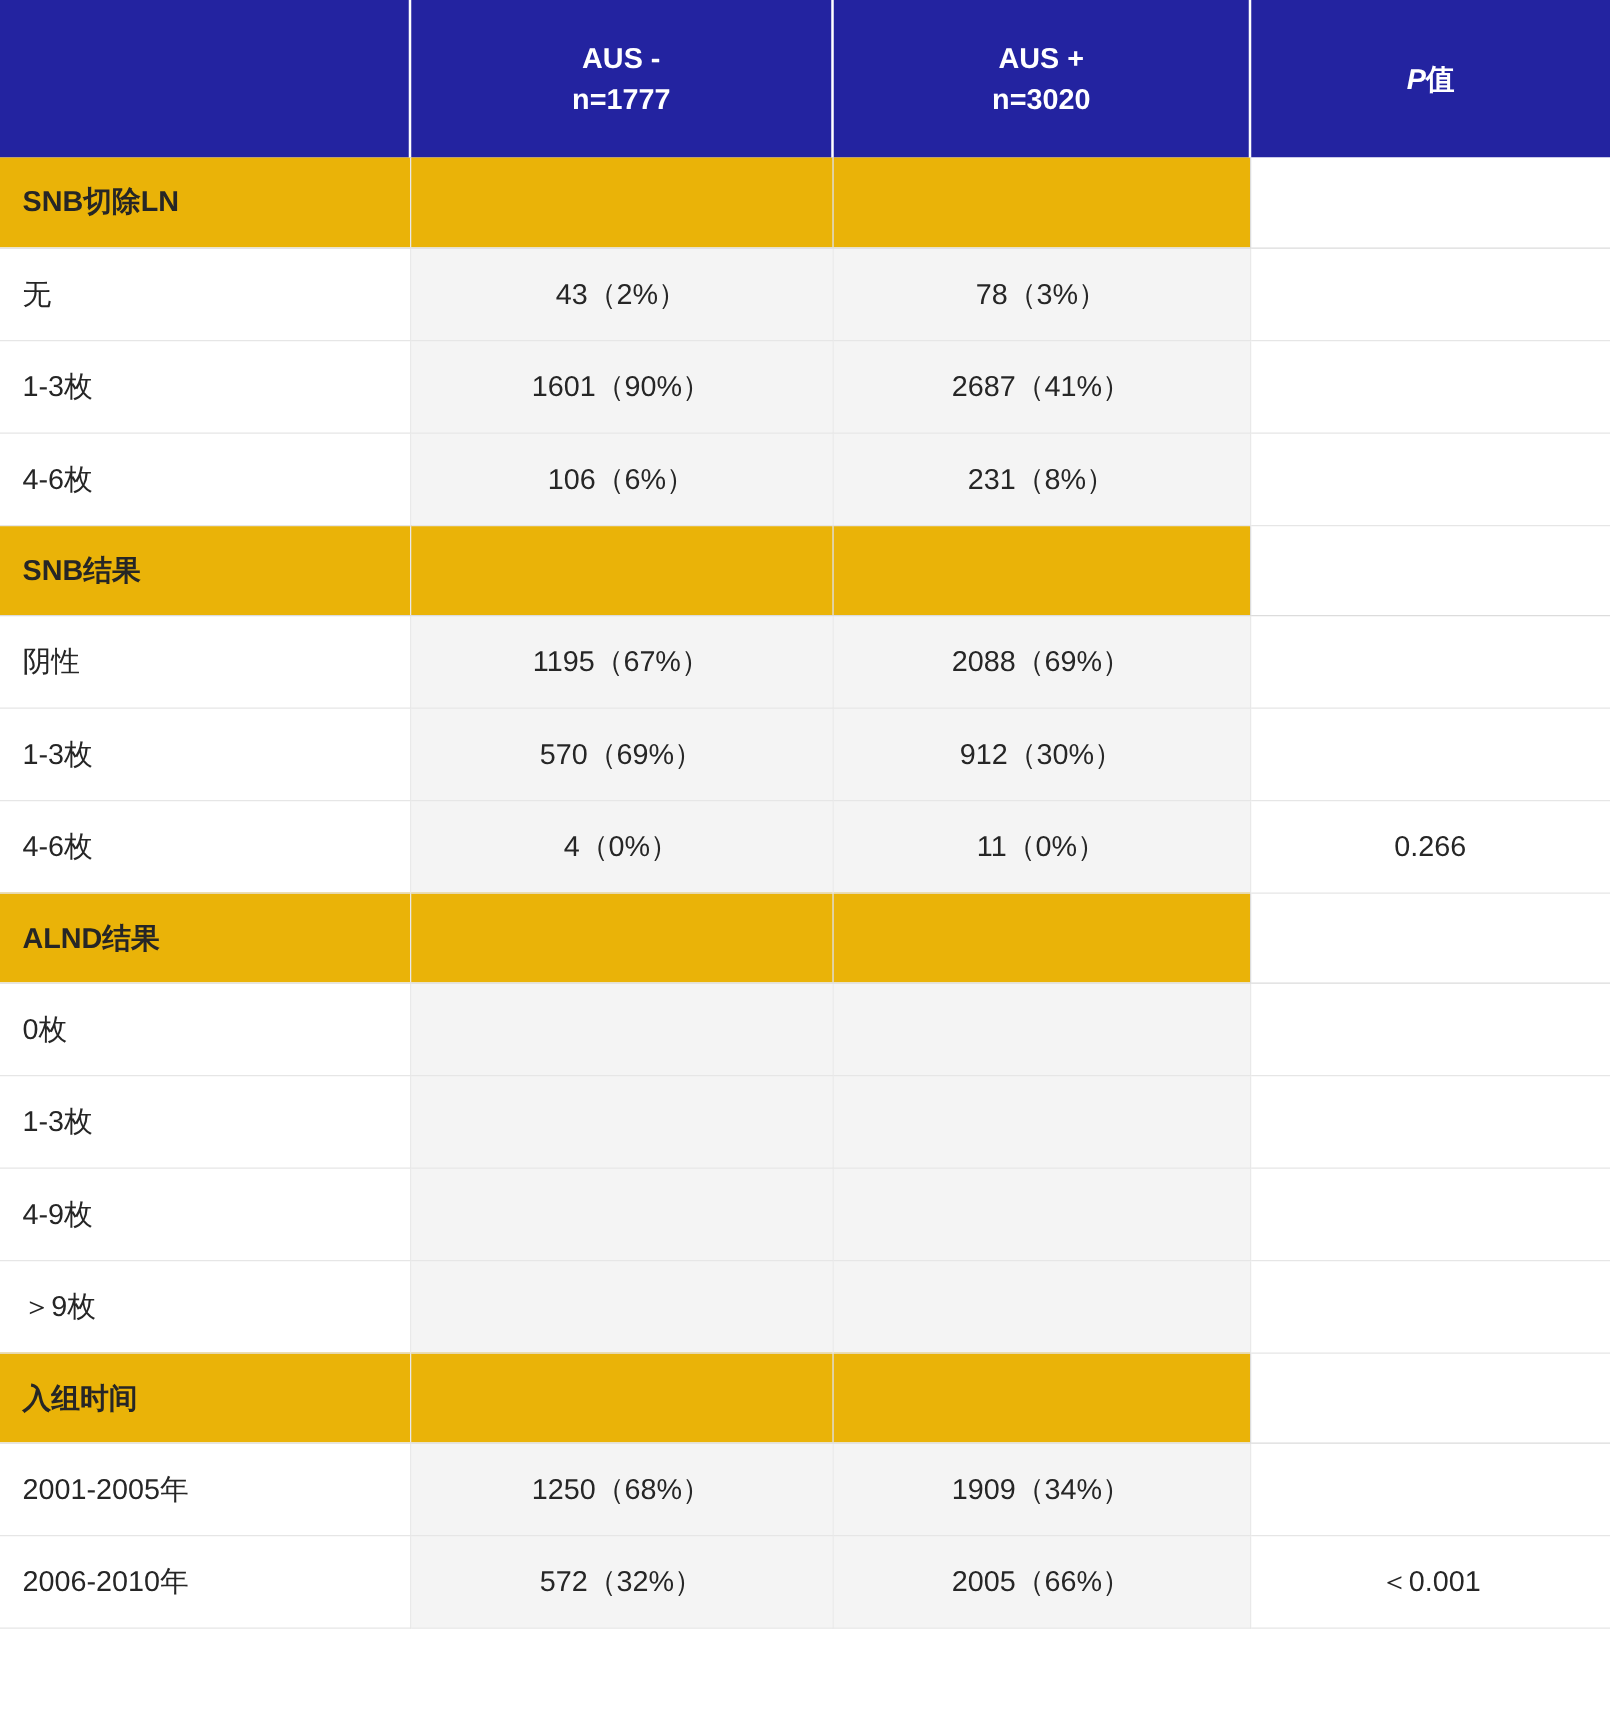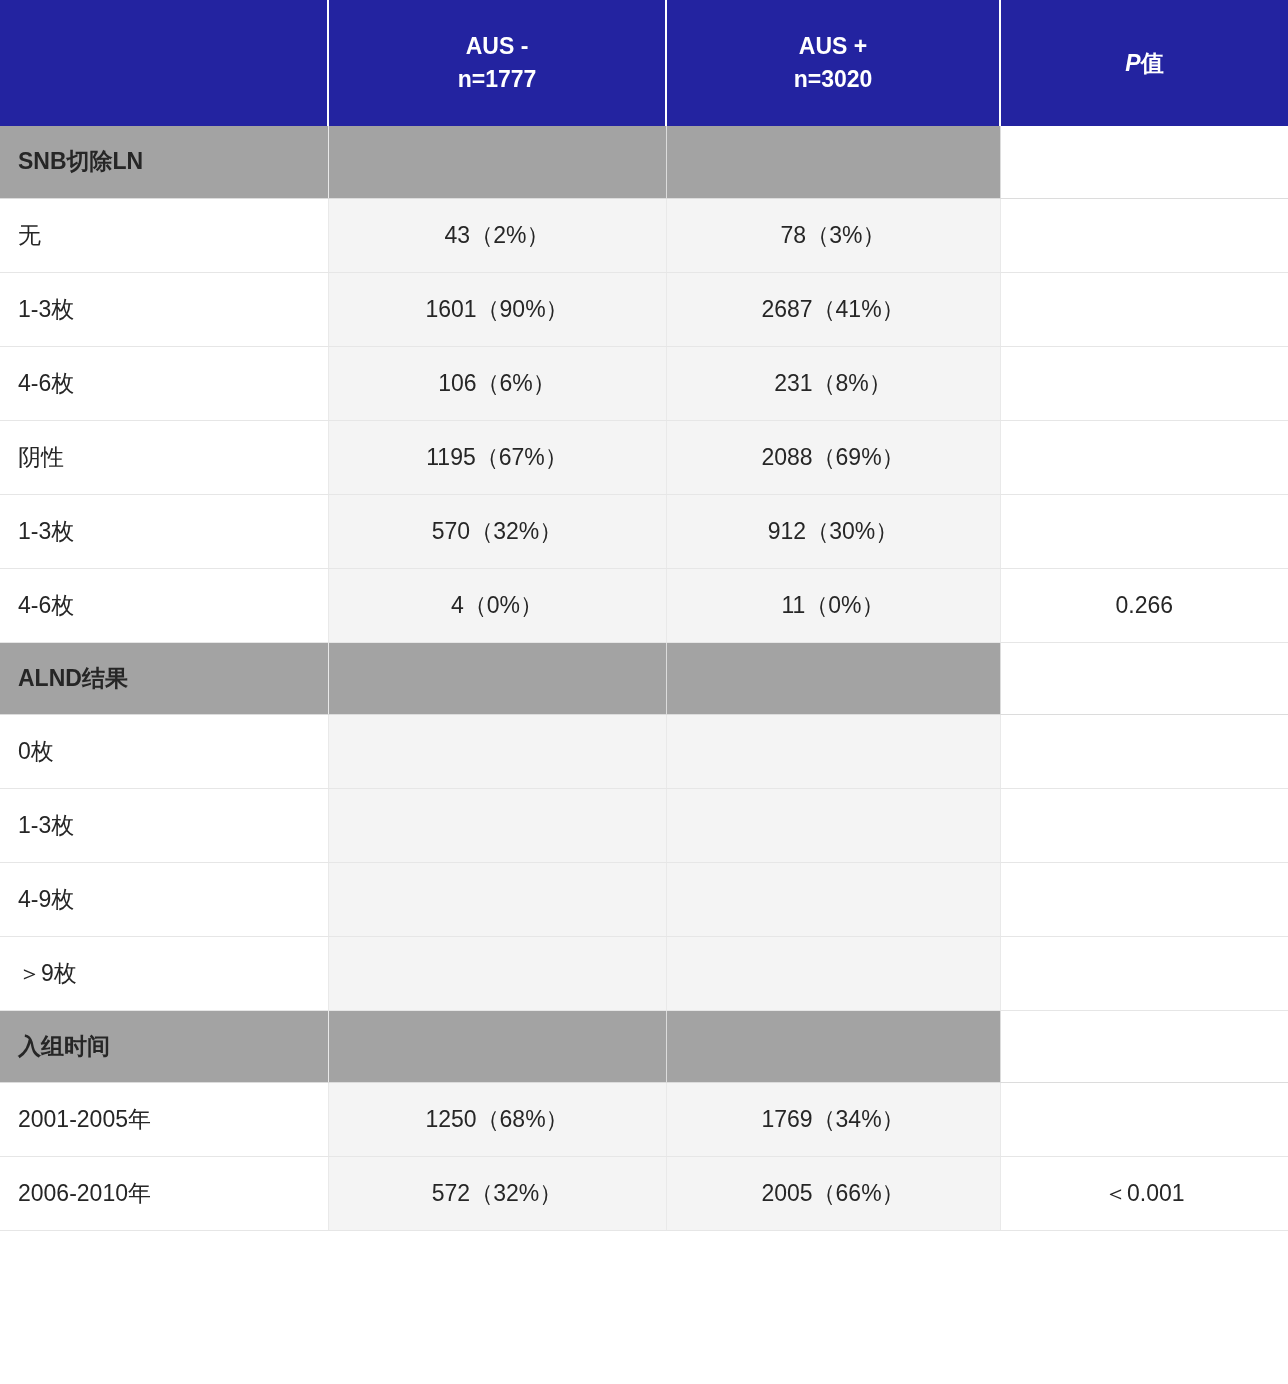--- a/index.html
+++ b/index.html
@@ -58,21 +58,21 @@
     text-align: center;
     background: #f4f4f4;
     margin-left: 20px;
   }
   tbody td.pv {
     text-align: center;
     background: #ffffff;
     border-right: none;
   }
   tbody tr.section td {
-    background: #a3a3a3;
+    background: #eab308;
     font-weight: bold;
     height: 72px;
     border-bottom: 1px solid #dcdcdc;
   }
   tbody tr.section td.sec-label {
     text-align: left;
   }
   tbody tr.section td.sec-blank {
     border-right: 1px solid #dcdcdc;
   }
@@ -125,29 +125,35 @@
         <td class="val">1601（90%）</td>
         <td class="val">2687（41%）</td>
         <td class="pv"></td>
       </tr>
       <tr>
         <td class="label">4-6枚</td>
         <td class="val">106（6%）</td>
         <td class="val">231（8%）</td>
         <td class="pv"></td>
       </tr>
+      <tr class="section">
+        <td class="sec-label">SNB结果</td>
+        <td class="sec-blank"></td>
+        <td class="sec-blank"></td>
+        <td class="sec-blank-last"></td>
+      </tr>
       <tr>
         <td class="label">阴性</td>
         <td class="val">1195（67%）</td>
         <td class="val">2088（69%）</td>
         <td class="pv"></td>
       </tr>
       <tr>
         <td class="label">1-3枚</td>
-        <td class="val">570（32%）</td>
+        <td class="val">570（69%）</td>
         <td class="val">912（30%）</td>
         <td class="pv"></td>
       </tr>
       <tr>
         <td class="label">4-6枚</td>
         <td class="val">4（0%）</td>
         <td class="val">11（0%）</td>
         <td class="pv">0.266</td>
       </tr>
       <tr class="section">
@@ -182,21 +188,21 @@
       </tr>
       <tr class="section">
         <td class="sec-label">入组时间</td>
         <td class="sec-blank"></td>
         <td class="sec-blank"></td>
         <td class="sec-blank-last"></td>
       </tr>
       <tr>
         <td class="label">2001-2005年</td>
         <td class="val">1250（68%）</td>
-        <td class="val">1769（34%）</td>
+        <td class="val">1909（34%）</td>
         <td class="pv"></td>
       </tr>
       <tr>
         <td class="label">2006-2010年</td>
         <td class="val">572（32%）</td>
         <td class="val">2005（66%）</td>
         <td class="pv">＜0.001</td>
       </tr>
     </tbody>
 </table>

